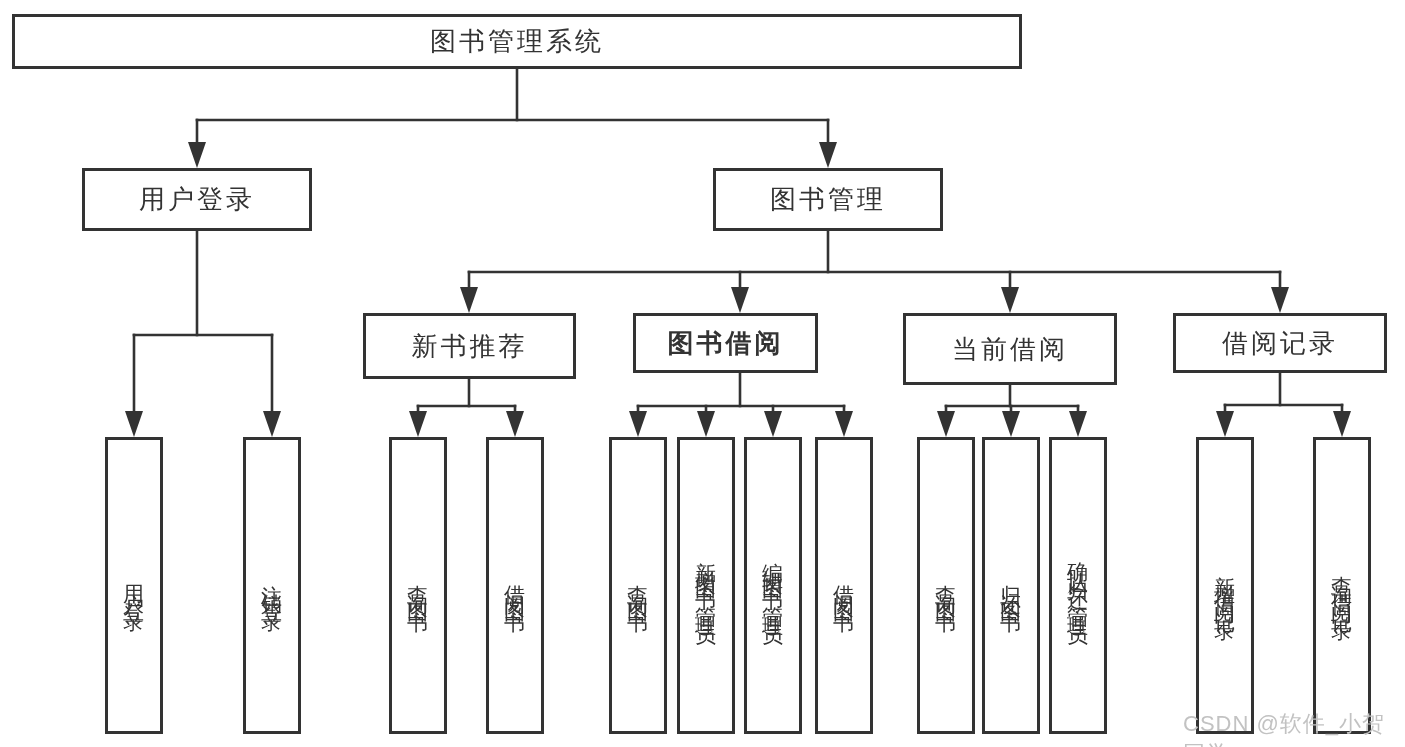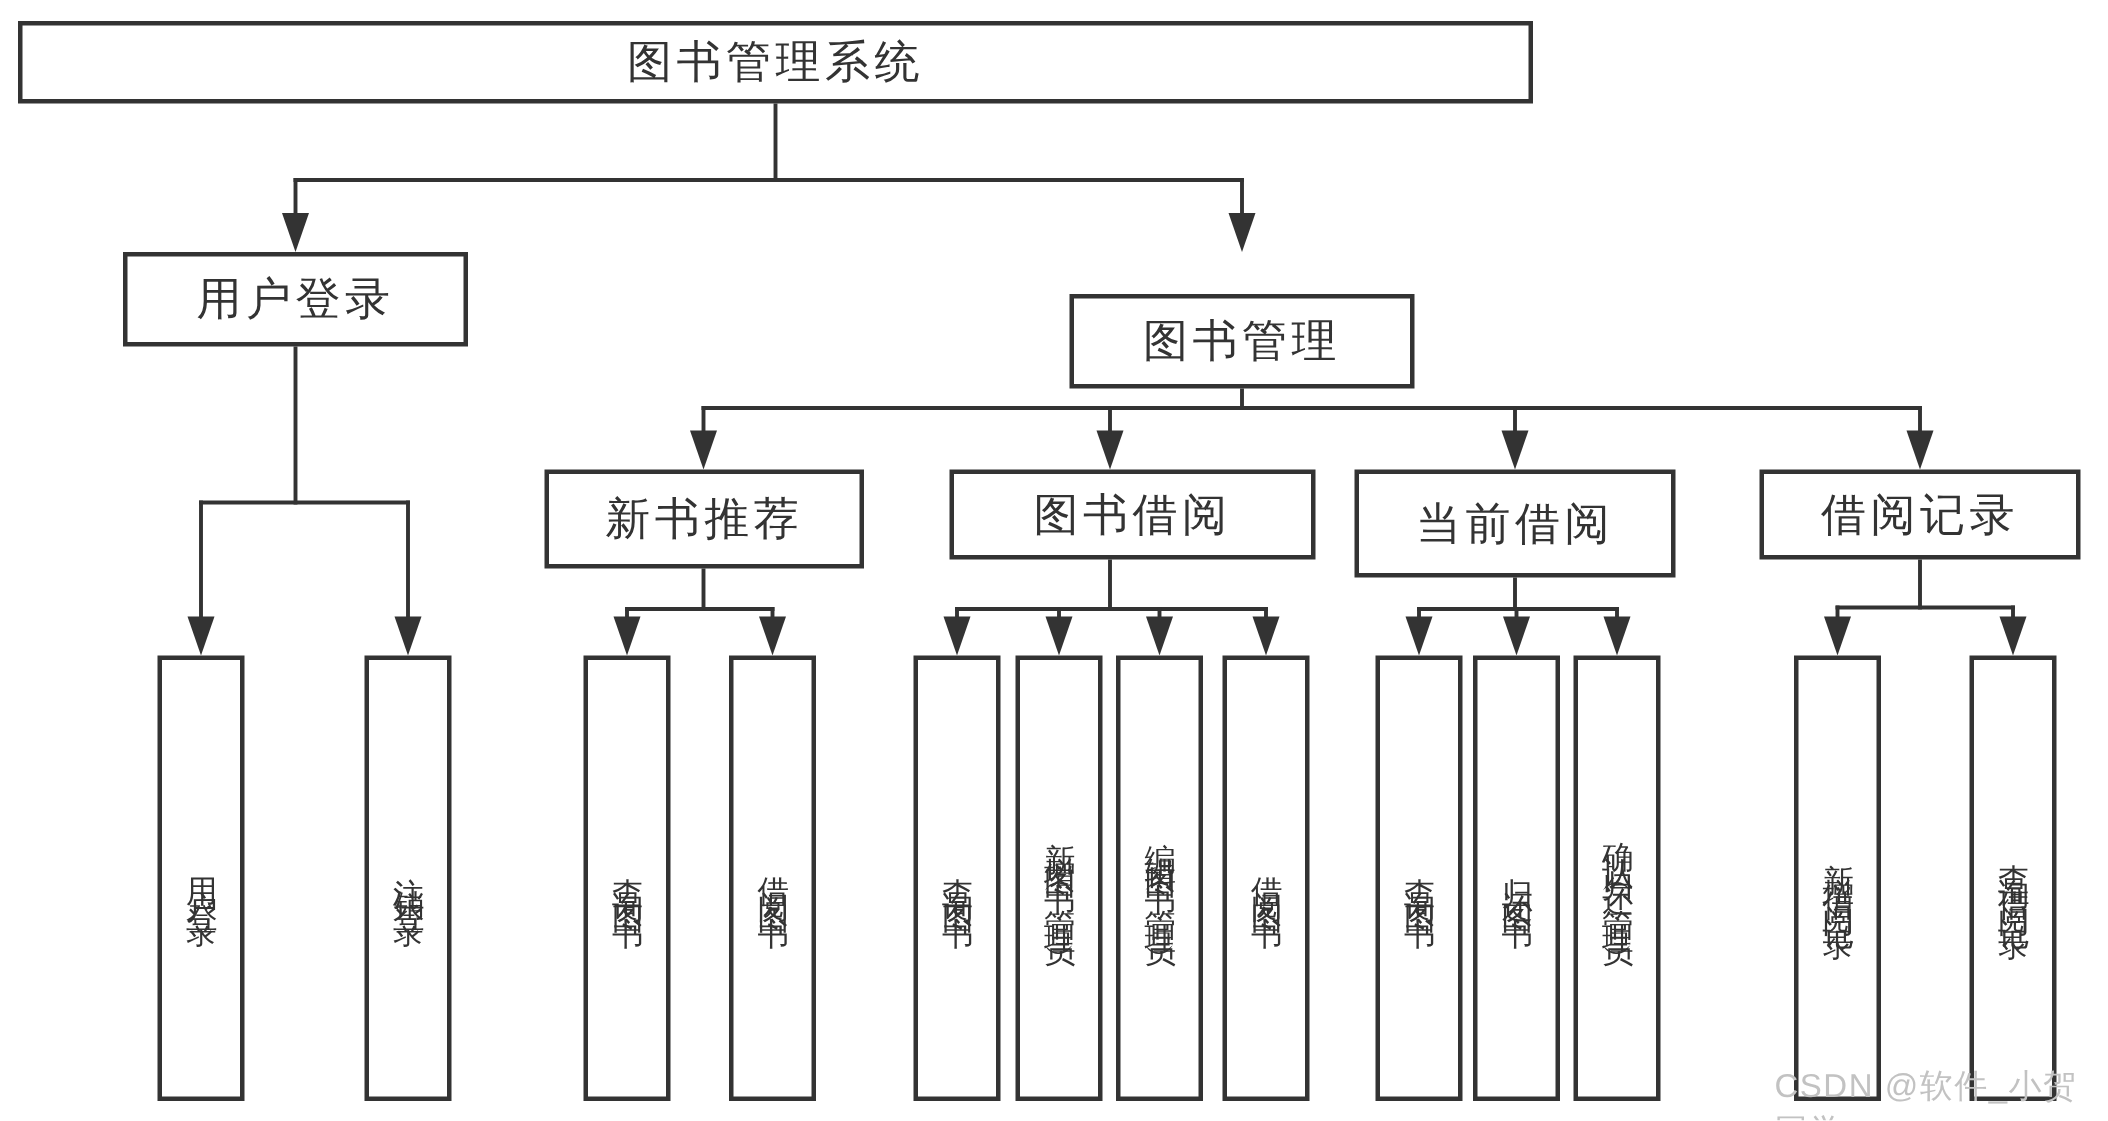--- a/index.html
+++ b/index.html
@@ -4,21 +4,21 @@
 <style>
   html,body{margin:0;padding:0;background:#ffffff;}
   .canvas{
     position:relative;width:1405px;height:747px;background:#ffffff;
     font-family:"Liberation Sans","DejaVu Sans",sans-serif;overflow:hidden;
   }
   svg.connectors{position:absolute;left:0;top:0;width:1405px;height:747px;z-index:1;}
   .hbox{
     position:absolute;box-sizing:border-box;border:3px solid #333333;background:#ffffff;
     display:flex;align-items:center;justify-content:center;
-    font-size:30px;letter-spacing:3px;color:#333333;z-index:2;
+    font-size:26px;letter-spacing:3px;color:#333333;z-index:2;
   }
   .vbox{
     position:absolute;box-sizing:border-box;border:3px solid #333333;background:#ffffff;
     top:437px;width:58px;height:297px;
     display:flex;align-items:center;justify-content:center;z-index:2;
   }
   .vtext{
     writing-mode:vertical-rl;text-orientation:mixed;
     font-size:21px;letter-spacing:9px;line-height:1;color:#333333;white-space:nowrap;
   }
@@ -83,24 +83,24 @@
       <line x1="1225" y1="405" x2="1342" y2="405" stroke="#333333" stroke-width="2.6" stroke-linecap="square"></line>
       <line x1="1225" y1="405" x2="1225" y2="425" stroke="#333333" stroke-width="2.6" stroke-linecap="square"></line>
       <polygon points="1216,411 1234,411 1225,437" fill="#333333"></polygon>
       <line x1="1342" y1="405" x2="1342" y2="425" stroke="#333333" stroke-width="2.6" stroke-linecap="square"></line>
       <polygon points="1333,411 1351,411 1342,437" fill="#333333"></polygon>
     </svg>
 
   <div class="hbox" style="left:12px;top:14px;width:1010px;height:55px;">图书管理系统</div>
 
   <div class="hbox" style="left:82px;top:168px;width:230px;height:63px;">用户登录</div>
-  <div class="hbox" style="left:713px;top:168px;width:230px;height:63px;margin-top:28px;">图书管理</div>
+  <div class="hbox" style="left:713px;top:168px;width:230px;height:63px;">图书管理</div>
 
   <div class="hbox" style="left:363px;top:313px;width:213px;height:66px;">新书推荐</div>
-  <div class="hbox" style="left:633px;top:313px;width:244px;height:60px;">图书借阅</div>
+  <div class="hbox" style="left:633px;top:313px;width:185px;height:60px;font-weight:bold;">图书借阅</div>
   <div class="hbox" style="left:903px;top:313px;width:214px;height:72px;">当前借阅</div>
   <div class="hbox" style="left:1173px;top:313px;width:214px;height:60px;">借阅记录</div>
 
   <div class="vbox" style="left:105px;">
     <span class="vtext">用户登录</span>
   </div>
   <div class="vbox" style="left:243px;">
     <span class="vtext">注销登录</span>
   </div>
 

